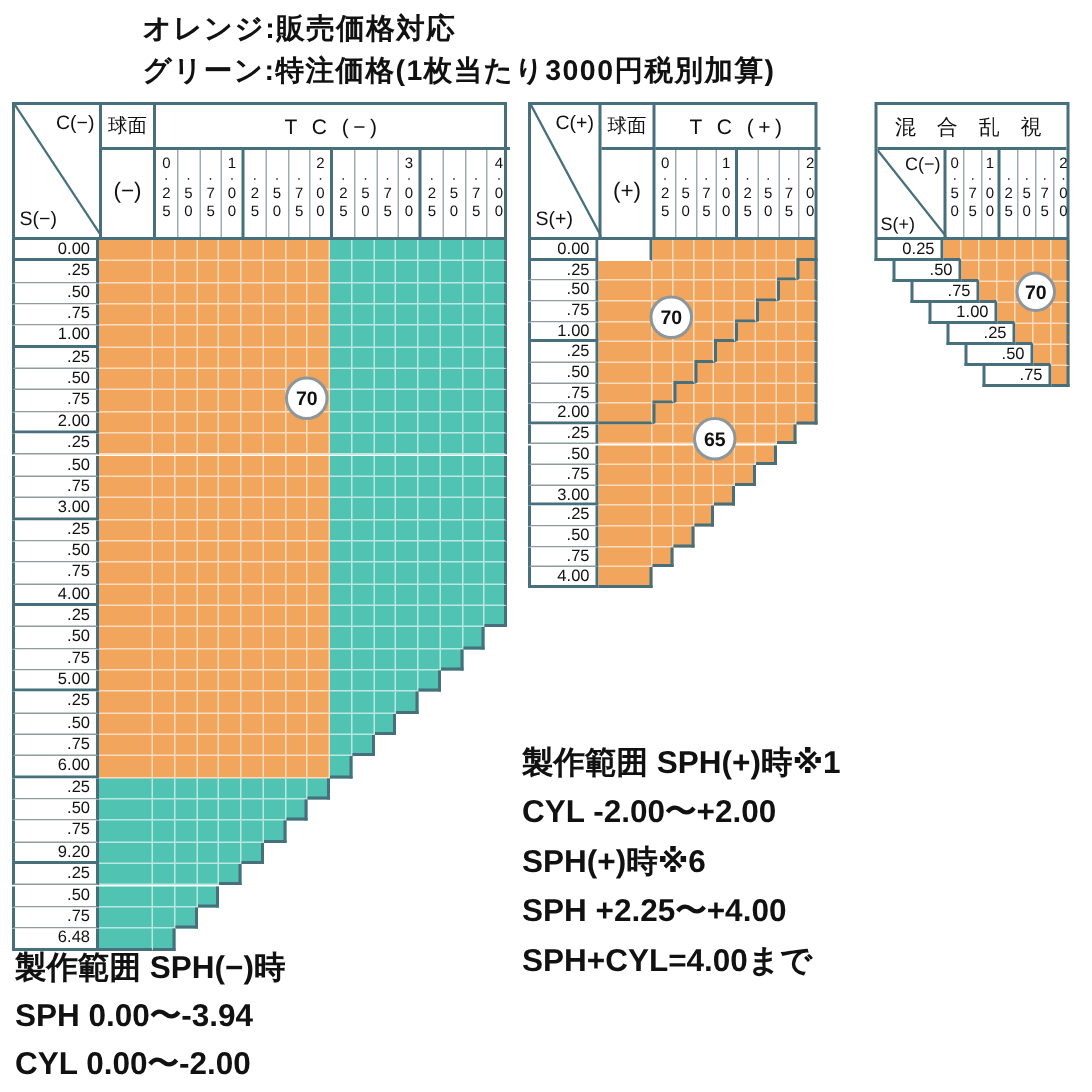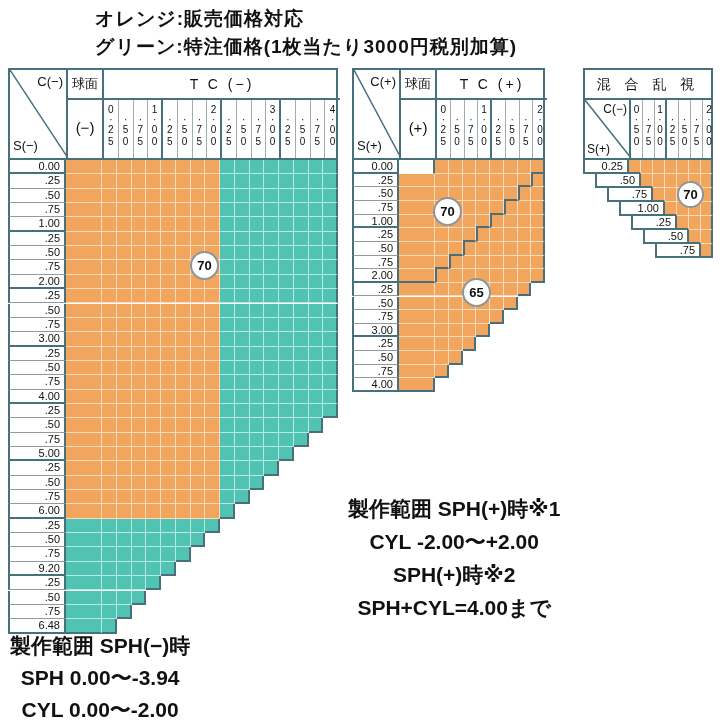--- a/index.html
+++ b/index.html
@@ -2,21 +2,21 @@
 <html><head>
 <meta charset="utf-8">
 <style>
   html,body{margin:0;padding:0;background:#fff;}
   #stage{position:relative;width:728px;height:728px;background:#fff;overflow:hidden;
          font-family:"Liberation Sans","DejaVu Sans",sans-serif;color:#111;}
   .legend-line{position:absolute;left:95px;font-size:19px;font-weight:bold;white-space:nowrap;letter-spacing:1px;}
   .badge{position:absolute;border-radius:50%;background:#fff;border:2px solid #8d9699;
          display:flex;align-items:center;justify-content:center;
          font-size:13px;font-weight:bold;box-sizing:border-box;z-index:5;}
-  .note-block{position:absolute;font-weight:bold;white-space:nowrap;text-align:center;}
+  .note-block{position:absolute;font-weight:bold;white-space:nowrap;}
   .digit{display:block;}
 </style>
 </head>
 <body>
 
 <div id="stage">
   <div class="legend-line" style="top:6px;">オレンジ:販売価格対応</div>
   <div class="legend-line" style="top:34px;">グリーン:特注価格(1枚当たり3000円税別加算)</div>
   <div id="charts-mount">
       <div style="position: absolute; left: 8px; top: 68px; width: 330px; height: 92px; box-sizing: border-box; border: 2px solid rgb(71, 112, 124); background: rgb(255, 255, 255);">
@@ -888,16 +888,17 @@
       <div class="badge" style="position: absolute; left: 677px; top: 181px; width: 27px; height: 27px; box-sizing: border-box;">70</div>
     </div>
   <div id="notes-minus" class="note-block" style="left:10px;top:630px;font-size:21px;line-height:32px;">
       <div>製作範囲 SPH(−)時</div>
       <div>SPH 0.00〜-3.94</div>
       <div>CYL 0.00〜-2.00</div>
     </div>
   <div id="notes-plus" class="note-block" style="left:348px;top:492px;font-size:21px;line-height:33px;">
       <div>製作範囲 SPH(+)時※1</div>
       <div>CYL -2.00〜+2.00</div>
-      <div>SPH(+)時※2</div>
+      <div>SPH(+)時※6</div>
+      <div>SPH +2.25〜+4.00</div>
       <div>SPH+CYL=4.00まで</div>
     </div>
 </div>
 
 </body></html>

